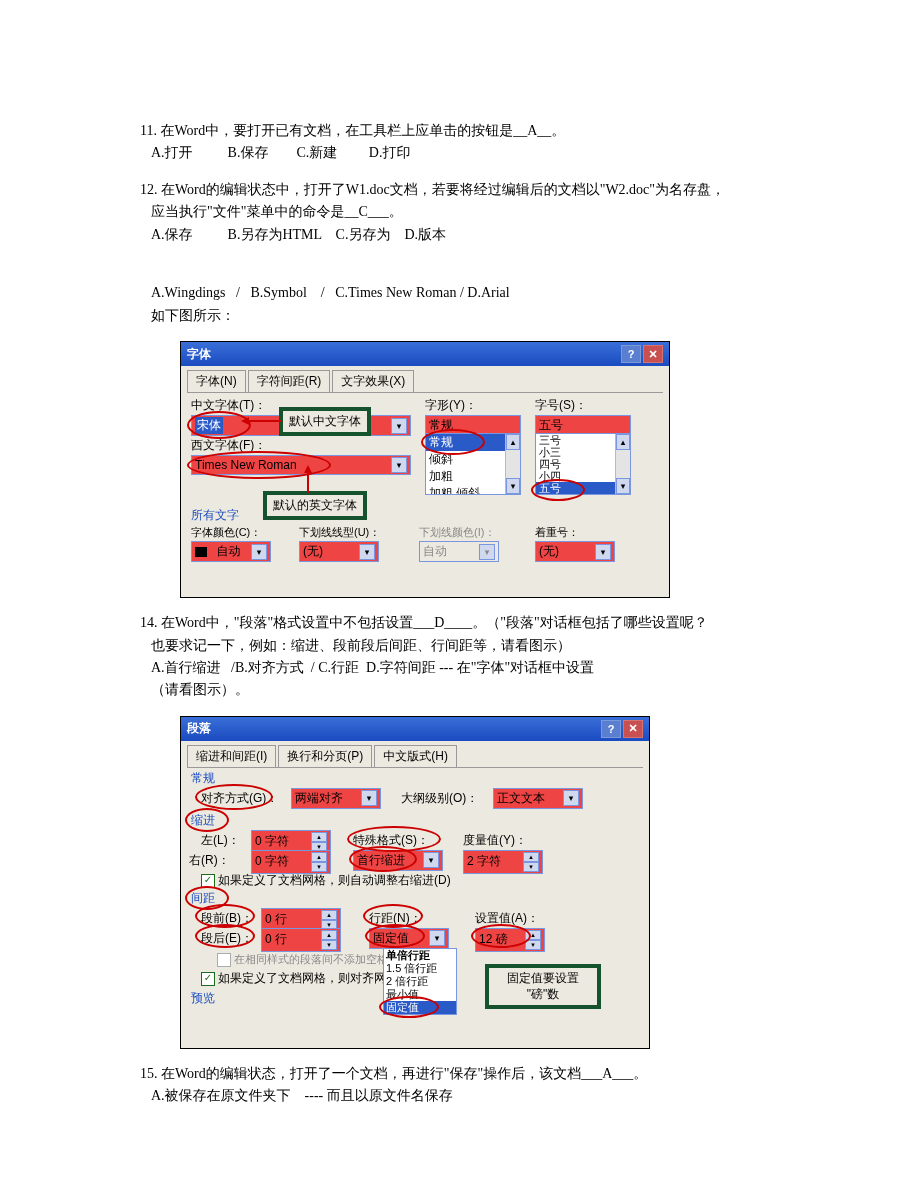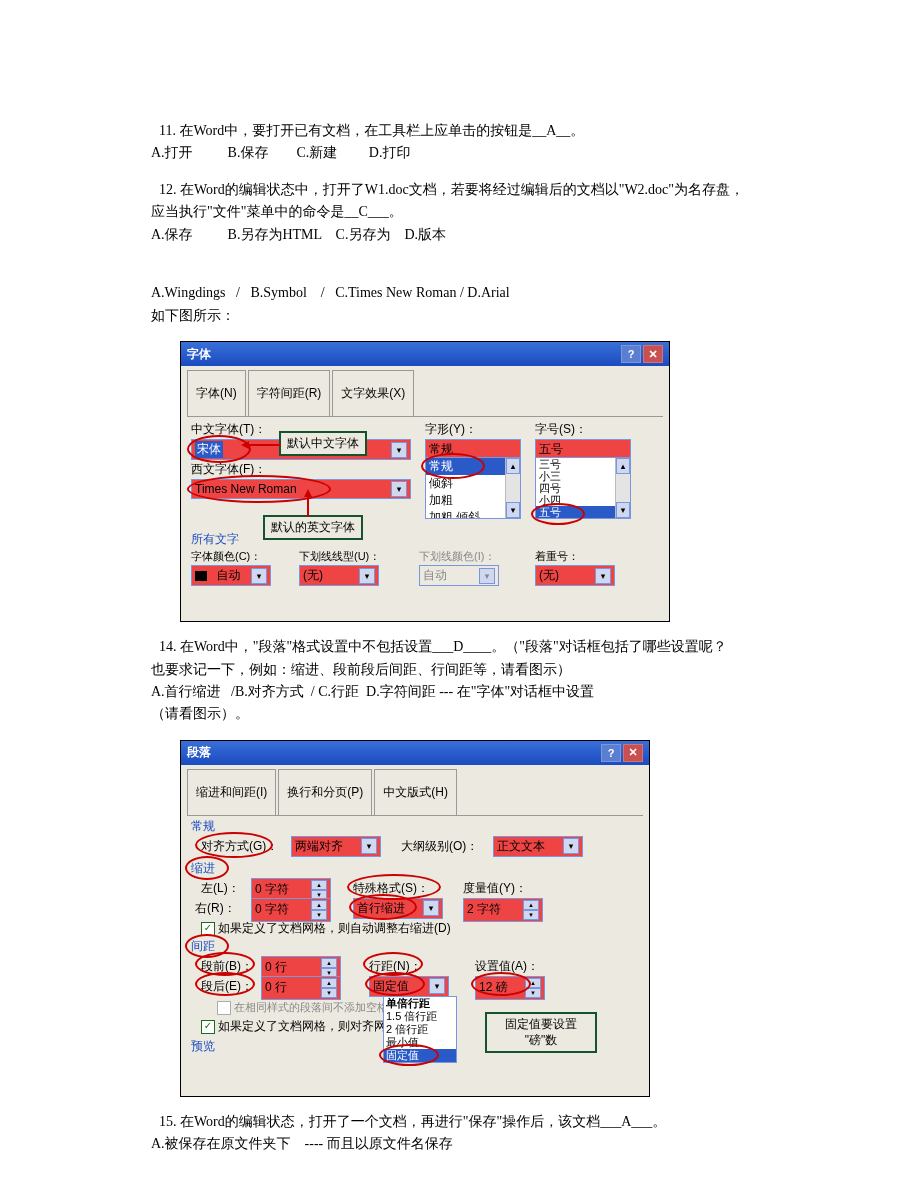--- a/index.html
+++ b/index.html
@@ -9,21 +9,21 @@
     font-family: "SimSun", "NSimSun", "宋体", serif;
     font-size: 14px;
     color: #000;
     width: 920px;
   }
   .page {
     padding: 120px 80px 60px 140px;
     box-sizing: border-box;
   }
   .q-block { margin-bottom: 14px; line-height: 1.6; }
-  .q-line { white-space: pre; margin-left: 19px; }
+  .q-line { white-space: pre; }
   .opts { margin-left: 11px; white-space: pre; }
   
   .dialog {
     margin-left: 40px;
     margin-top: 6px;
     margin-bottom: 14px;
     border: 1px solid #000;
     font-family: "SimSun", "Tahoma", sans-serif;
     font-size: 12px;
     background: #eceae0;
@@ -42,39 +42,39 @@
   .dlg-title .ctrls { display:flex; gap:2px; }
   .dlg-title .btn {
     width: 18px; height: 16px; background:#c85050; color:#fff;
     display:flex; align-items:center; justify-content:center;
     font-size:11px; font-family: Arial, sans-serif;
     border:1px solid #fff3;
   }
   .dlg-title .btn.help { background:#5a7fd0; }
   .tabs { display:flex; gap:0; padding:4px 6px 0 6px; background:#eceae0; }
   .tab {
-    border:1px solid #999; border-bottom:none; padding:14px 8px;
+    border:1px solid #999; border-bottom:none; padding:2px 8px;
     background:#eceae0; margin-right:2px;
     font-size:12px;
   }
   .dlg-body { border-top:1px solid #999; margin:0 6px 6px 6px; padding:6px 4px; background:#eceae0; position:relative; }
   .lbl { color:#000; }
   .blue-lbl { color:#1a4bc0; font-size:12px; }
   .field {
     background:#ef4444; border:1px solid #7a96df; padding:1px 3px;
     display:inline-flex; align-items:center; justify-content:space-between;
     box-sizing:border-box;
   }
   .field .dd { width:14px; height:14px; background:#cfd8ef; border:1px solid #7a96df; display:inline-flex; align-items:center; justify-content:center; font-size:9px; margin-left:4px;}
   .listbox { background:#fff; border:1px solid #7a96df; box-sizing:border-box; overflow:hidden; position:relative; }
   .selected { background:#2a5ac8; color:#fff; }
   .scrollbar { position:absolute; right:0; top:0; bottom:0; width:14px; background:#e4e4e4; border-left:1px solid #bbb; display:flex; flex-direction:column; justify-content:space-between; }
   .scrollbar .arr { height:14px; background:#cfd8ef; border:1px solid #7a96df; display:flex; align-items:center; justify-content:center; font-size:9px;}
   .callout {
-    position:absolute; border:2px solid #14532d; padding:2px 6px; font-size:12px;
+    position:absolute; border:4px solid #14532d; padding:2px 6px; font-size:12px;
     background:#eceae0;
   }
   .red-ellipse { position:absolute; border:2px solid #c00; border-radius:50%; background:transparent; pointer-events:none; }
   .chk { display:inline-block; width:12px; height:12px; border:1px solid #1a6b1a; background:#fff; color:#1a6b1a; font-size:10px; line-height:10px; text-align:center; vertical-align:middle; margin-right:3px;}
   .gray { color:#888; }
   .sec-lbl { color:#1a4bc0; }
   .spin { display:inline-flex; flex-direction:column; margin-left:0;}
   .spin .sbtn { width:14px; height:8px; background:#cfd8ef; border:1px solid #7a96df; font-size:7px; display:flex; align-items:center; justify-content:center;}
 </style>
 </head>
@@ -233,21 +233,21 @@
 
       <div class="sec-lbl" style="position:absolute; left:4px; top:44px;">缩进</div>
       <div style="position:absolute; left:14px; top:64px;">左(L)：</div>
       <div class="field" style="position:absolute; left:64px; top:62px; width:80px;">
           <span>0 字符</span>
           <span class="spin">
             <span class="sbtn">▴</span>
             <span class="sbtn">▾</span>
           </span>
         </div>
-      <div style="position:absolute; left:8px; top:84px;text-align:center;">右(R)：</div>
+      <div style="position:absolute; left:2px; top:84px;text-align:center;">右(R)：</div>
       <div class="field" style="position:absolute; left:64px; top:82px; width:80px;">
           <span>0 字符</span>
           <span class="spin">
             <span class="sbtn">▴</span>
             <span class="sbtn">▾</span>
           </span>
         </div>
       <div style="position:absolute; left:166px; top:64px;">特殊格式(S)：</div>
       <div class="field" style="position:absolute; left:166px; top:82px; width:90px;">
           <span>首行缩进</span>

